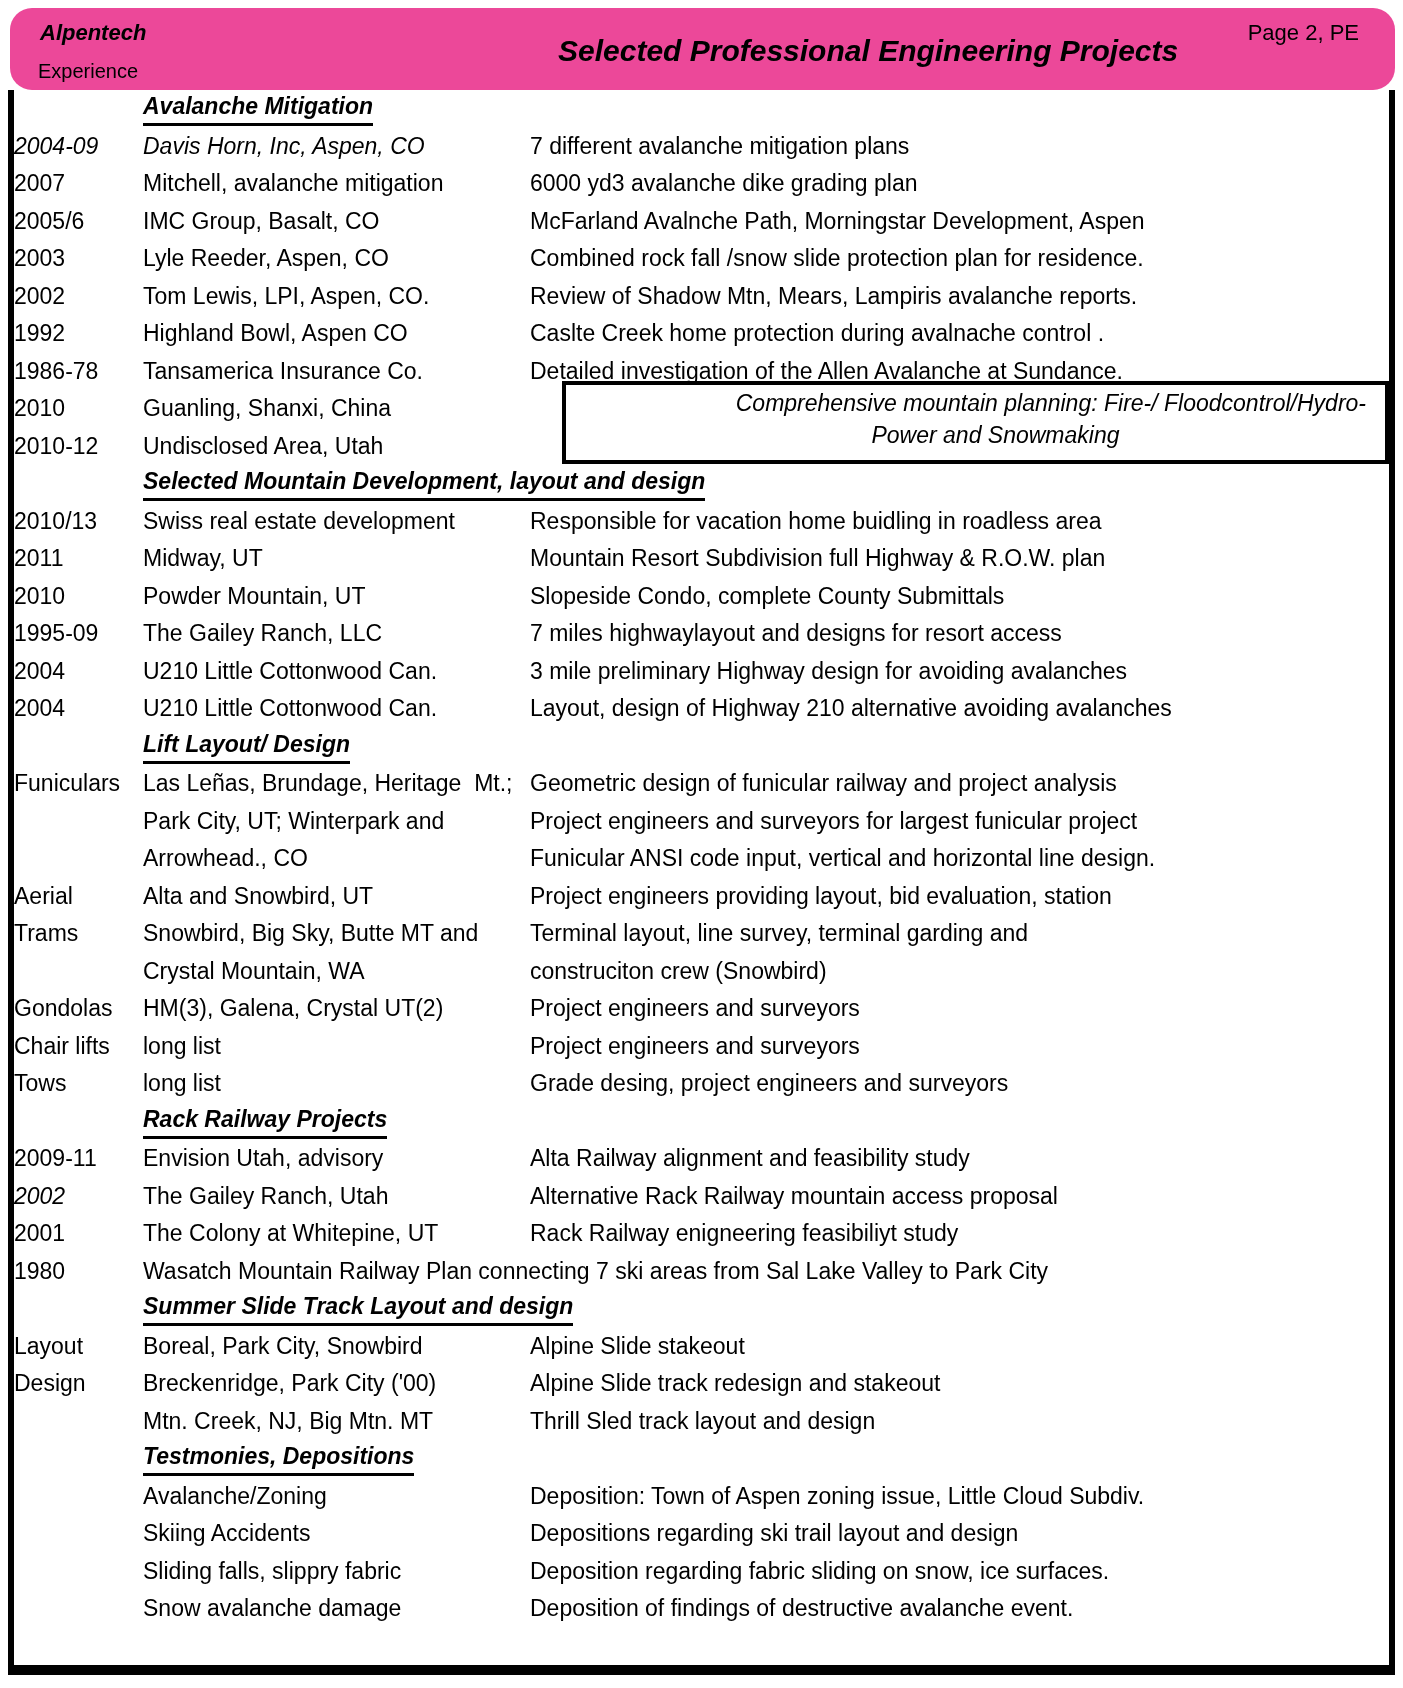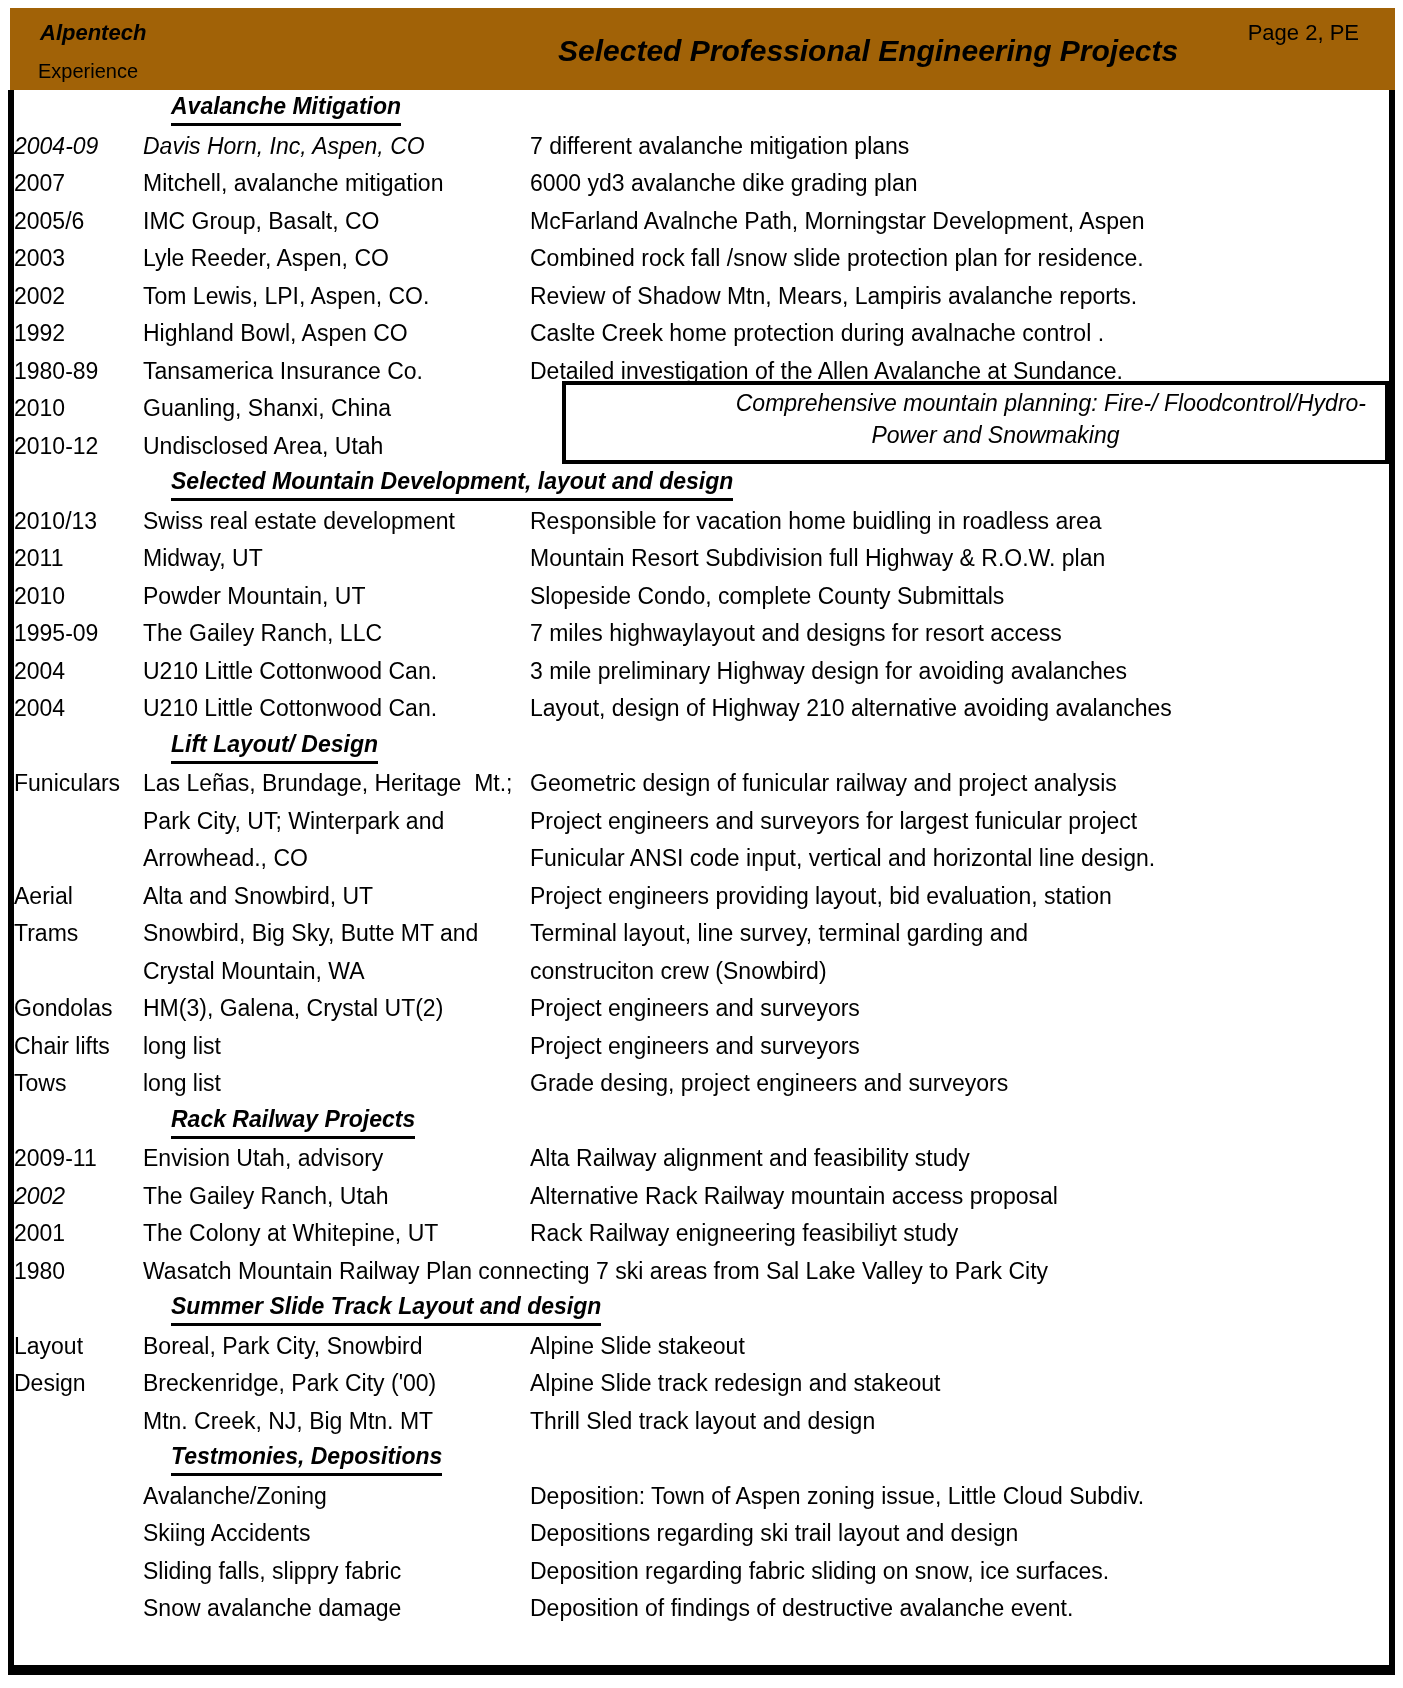--- a/index.html
+++ b/index.html
@@ -17,37 +17,37 @@
     border-left:6px solid #000;border-right:6px solid #000;border-bottom:10px solid #000;
     background:#fff;overflow:hidden;}
 
   .row{display:grid;grid-template-columns:116px 374px 1fr;column-gap:13px;
     height:37.5px;line-height:37.5px;font-size:23px;}
   .cell{white-space:pre;}
   .c1{text-align:left;}
   .italic{font-style:italic;}
   .span2{grid-column:2/4;}
 
-  .heading-row{height:37.5px;line-height:37.5px;padding-left:129px;margin-left:28px;}
+  .heading-row{height:37.5px;line-height:37.5px;padding-left:129px;}
   .section-heading{display:inline-block;font-weight:bold;font-style:italic;font-size:23px;
     height:33px;line-height:33px;border-bottom:3px solid #000;white-space:pre;}
 
   
   .hydro-block{position:relative;}
   .hydro-box{position:absolute;left:548px;right:0;top:-9px;bottom:1px;border:4px solid #000;
     font-style:italic;background:#fff;z-index:2;}
   .hb-line1{display:flex;justify-content:flex-end;padding:0 19px 0 12px;
     height:36px;line-height:36px;font-size:23px;white-space:pre;}
   .hb-line2{text-align:center;height:30px;line-height:28px;font-size:23px;white-space:pre;padding-left:40px;}
 </style>
 </head>
 <body>
 
 <div class="page">
-  <header class="band" style="background: #a16207;">
+  <header class="band" style="background: #ec4899; border-radius: 22px;">
     <div class="brand">Alpentech</div>
     <div class="exp">Experience</div>
     <div class="pageno">Page 2, PE</div>
     <div class="title">Selected Professional Engineering Projects</div>
   </header>
   <main class="content" id="content">
       <div class="heading-row"><div class="section-heading">Avalanche Mitigation</div></div>
       <div class="row">
         <div class="cell c1 italic">2004-09</div>
         <div class="cell c2 italic">Davis Horn, Inc, Aspen, CO</div>
@@ -72,21 +72,21 @@
         <div class="cell c1">2002</div>
         <div class="cell c2">Tom Lewis, LPI, Aspen, CO.</div>
         <div class="cell c3">Review of Shadow Mtn, Mears, Lampiris avalanche reports.</div>
       </div>
       <div class="row">
         <div class="cell c1">1992</div>
         <div class="cell c2">Highland Bowl, Aspen CO</div>
         <div class="cell c3">Caslte Creek home protection during avalnache control .</div>
       </div>
       <div class="row">
-        <div class="cell c1">1980-89</div>
+        <div class="cell c1">1986-78</div>
         <div class="cell c2">Tansamerica Insurance Co.</div>
         <div class="cell c3">Detailed investigation of the Allen Avalanche at Sundance.</div>
       </div>
       <div class="hydro-block">
         <div class="row">
           <div class="cell c1">2010</div>
           <div class="cell c2">Guanling, Shanxi, China</div>
           <div class="cell c3"></div>
         </div>
         <div class="row">

